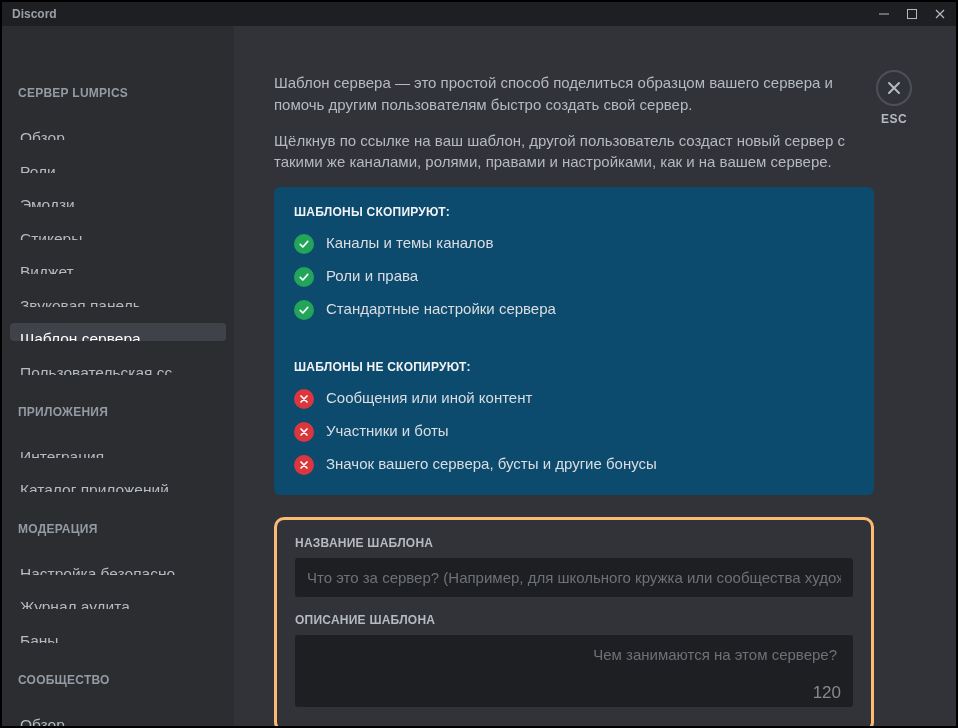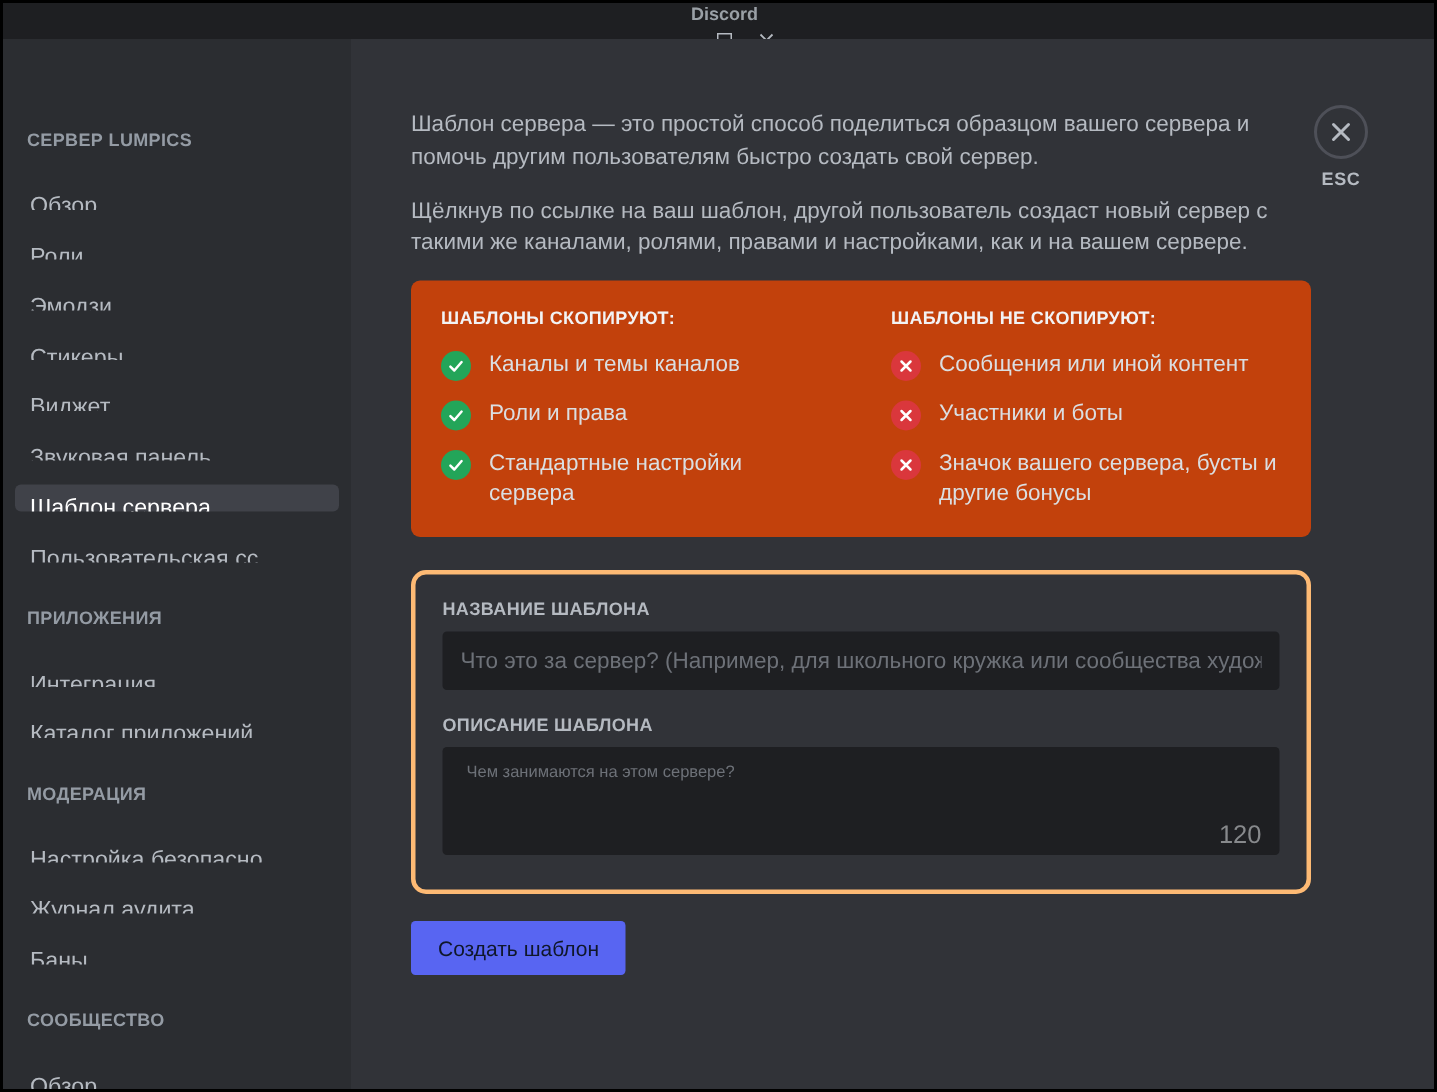--- a/index.html
+++ b/index.html
@@ -6,21 +6,21 @@
   body {
     width: 958px; height: 728px;
     font-family: "gg sans", "Helvetica Neue", Helvetica, Arial, sans-serif;
     background: #000; overflow: hidden;
     border: 2px solid #000;
   }
   .window { width: 100%; height: 100%; background: #313338; display: flex; flex-direction: column; }
   .titlebar {
     height: 24px; background: #1e1f22; display: flex; align-items: center;
     justify-content: space-between; padding: 0 2px 0 10px; font-size: 12px;
-    color: #9aa0a6; font-weight: 700; flex-direction: column;
+    color: #9aa0a6; font-weight: 700;
   }
   .win-controls { display: flex; gap: 0; }
   .win-btn { width: 28px; height: 22px; display:flex; align-items:center; justify-content:center; color:#b5bac1; cursor:pointer; }
   .win-btn svg { width:12px; height:12px; }
   .body { flex:1; display:flex; background:#313338; overflow:hidden; }
   .sidebar {
     width: 232px; background:#2b2d31; padding: 54px 8px 0 8px;
     overflow:hidden; display:flex; flex-direction:column; gap:16px;
   }
   .side-heading {
@@ -31,22 +31,22 @@
   .side-item {
     padding: 7px 10px; border-radius: 4px; color:#b5bac1; font-size:15.5px;
     cursor:pointer; white-space:nowrap; overflow:hidden; text-overflow:ellipsis;
     font-weight: 500;
   }
   .side-item.active { background:#404249; color:#fff; }
   .main { flex:1; position:relative; padding: 46px 40px 0 40px; overflow:hidden; }
   .content { max-width: 600px; }
   .intro { color:#b5bac1; font-size:15px; line-height:1.45; margin-bottom: 14px; }
   .info-box {
-    background:#c2410c; border-radius:6px; padding: 18px 20px 20px 20px;
-    display:flex; gap: 40px; margin-bottom: 22px;
+    background:#0c4a6e; border-radius:6px; padding: 18px 20px 20px 20px;
+    display:flex; gap: 40px; margin-bottom: 22px; flex-direction: column;
   }
   .col { flex:1; }
   .col-head { font-size:12px; font-weight:700; color:#f2f3f5; letter-spacing:.02em; margin-bottom: 14px; }
   .row { display:flex; align-items:flex-start; gap:12px; margin-bottom: 12px; color:#dbdee1; font-size:15px; line-height:1.3; }
   .row:last-child { margin-bottom:0; }
   .dot { width:20px; height:20px; border-radius:50%; flex-shrink:0; display:flex; align-items:center; justify-content:center; margin-top:1px; }
   .dot.ok { background:#23a559; }
   .dot.no { background:#da373c; }
   .dot svg { width:12px; height:12px; }
   .form-box {
@@ -55,22 +55,22 @@
   }
   .label { font-size:12px; font-weight:700; color:#b5bac1; letter-spacing:.02em; margin-bottom:8px; }
   .input {
     width:100%; background:#1e1f22; border:none; border-radius:3px;
     padding: 11px 12px; color:#dbdee1; font-size:15px; font-family:inherit;
   }
   .input::placeholder { color:#6d7178; }
   .ta-wrap { position:relative; }
   .textarea {
     width:100%; background:#1e1f22; border:none; border-radius:3px;
-    padding: 11px 16px; color:#dbdee1; font-size:11px; font-family:inherit;
-    resize:none; height: 72px;
+    padding: 11px 16px; color:#dbdee1; font-size:15px; font-family:inherit;
+    resize:none; height: 72px; text-align: right;
   }
   .textarea::placeholder { color:#6d7178; }
   .counter { position:absolute; right:12px; bottom:8px; font-size:17px; color:#87898c; }
   .btn {
     margin-top: 18px; background:#5865f2; color:#0f172a; border:none;
     padding: 10px 18px; border-radius:3px; font-size:14px; font-weight:500;
     cursor:pointer; font-family:inherit;
   }
   .esc {
     position:absolute; top: 44px; right: 44px; text-align:center; cursor:pointer;

